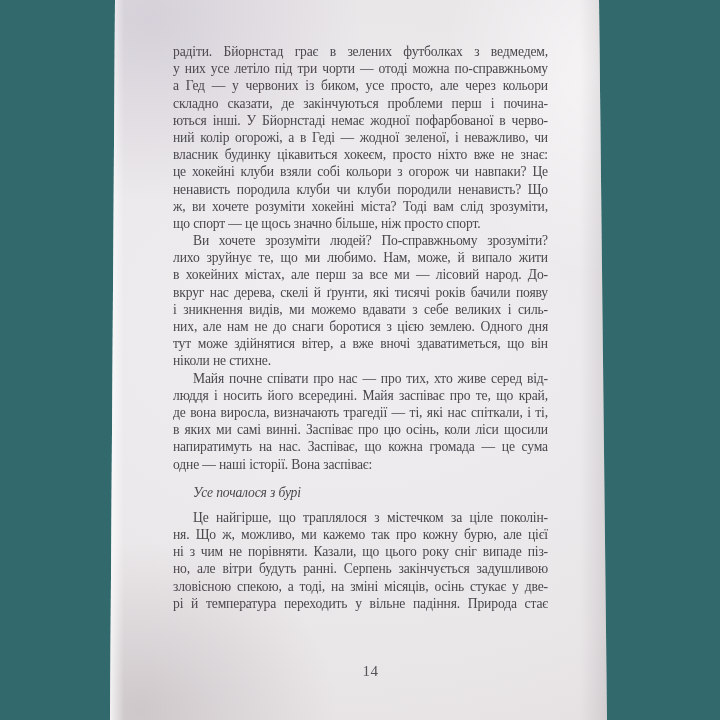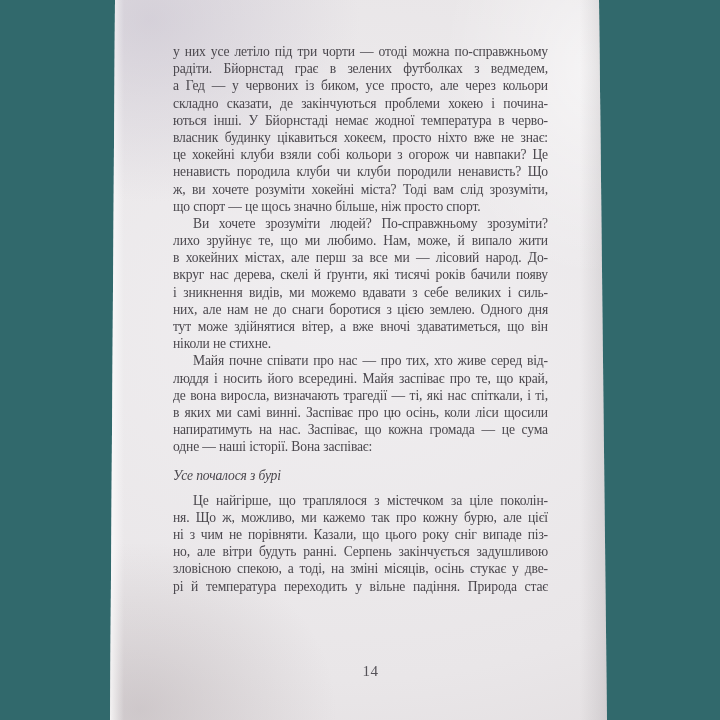--- a/index.html
+++ b/index.html
@@ -49,20 +49,21 @@
     height: 17.2px;
     overflow: hidden;
     text-align: justify;
     text-align-last: justify;
     white-space: normal;
   }
   .line.short { text-align-last: left; }
   .paragraph.indent .line:first-child { text-indent: 20px; }
   .section-heading {
     margin-top: 11px;
+    margin-left: 20px;
     height: 17.2px;
     line-height: 17.2px;
     font-style: italic;
   }
   .after-heading { margin-top: 8px; }
   .page-number {
     position: absolute;
     left: 183px; top: 663px;
     width: 375px;
     text-align: center;
@@ -74,25 +75,26 @@
 </head>
 <body>
 
 <div class="canvas">
   <div class="photo">
     <div class="edge-light"></div>
     <div class="edge-dark"></div>
     <div class="text-block">
       <div id="paras-before">
           <div class="paragraph">
+            <div class="line">радіти. Бйорнстад грає в зелених футболках з ведмедем,</div>
             <div class="line">у них усе летіло під три чорти — отоді можна по-справжньому</div>
-            <div class="line">радіти. Бйорнстад грає в зелених футболках з ведмедем,</div>
             <div class="line">а Гед — у червоних із биком, усе просто, але через кольори</div>
-            <div class="line">складно сказати, де закінчуються проблеми хокею і почина-</div>
-            <div class="line">ються інші. У Бйорнстаді немає жодної температура в черво-</div>
+            <div class="line">складно сказати, де закінчуються проблеми перш і почина-</div>
+            <div class="line">ються інші. У Бйорнстаді немає жодної пофарбованої в черво-</div>
+            <div class="line">ний колір огорожі, а в Геді — жодної зеленої, і неважливо, чи</div>
             <div class="line">власник будинку цікавиться хокеєм, просто ніхто вже не знає:</div>
             <div class="line">це хокейні клуби взяли собі кольори з огорож чи навпаки? Це</div>
             <div class="line">ненависть породила клуби чи клуби породили ненависть? Що</div>
             <div class="line">ж, ви хочете розуміти хокейні міста? Тоді вам слід зрозуміти,</div>
             <div class="line short">що спорт — це щось значно більше, ніж просто спорт.</div>
           </div>
           <div class="paragraph indent">
             <div class="line">Ви хочете зрозуміти людей? По-справжньому зрозуміти?</div>
             <div class="line">лихо зруйнує те, що ми любимо. Нам, може, й випало жити</div>
             <div class="line">в хокейних містах, але перш за все ми — лісовий народ. До-</div>

